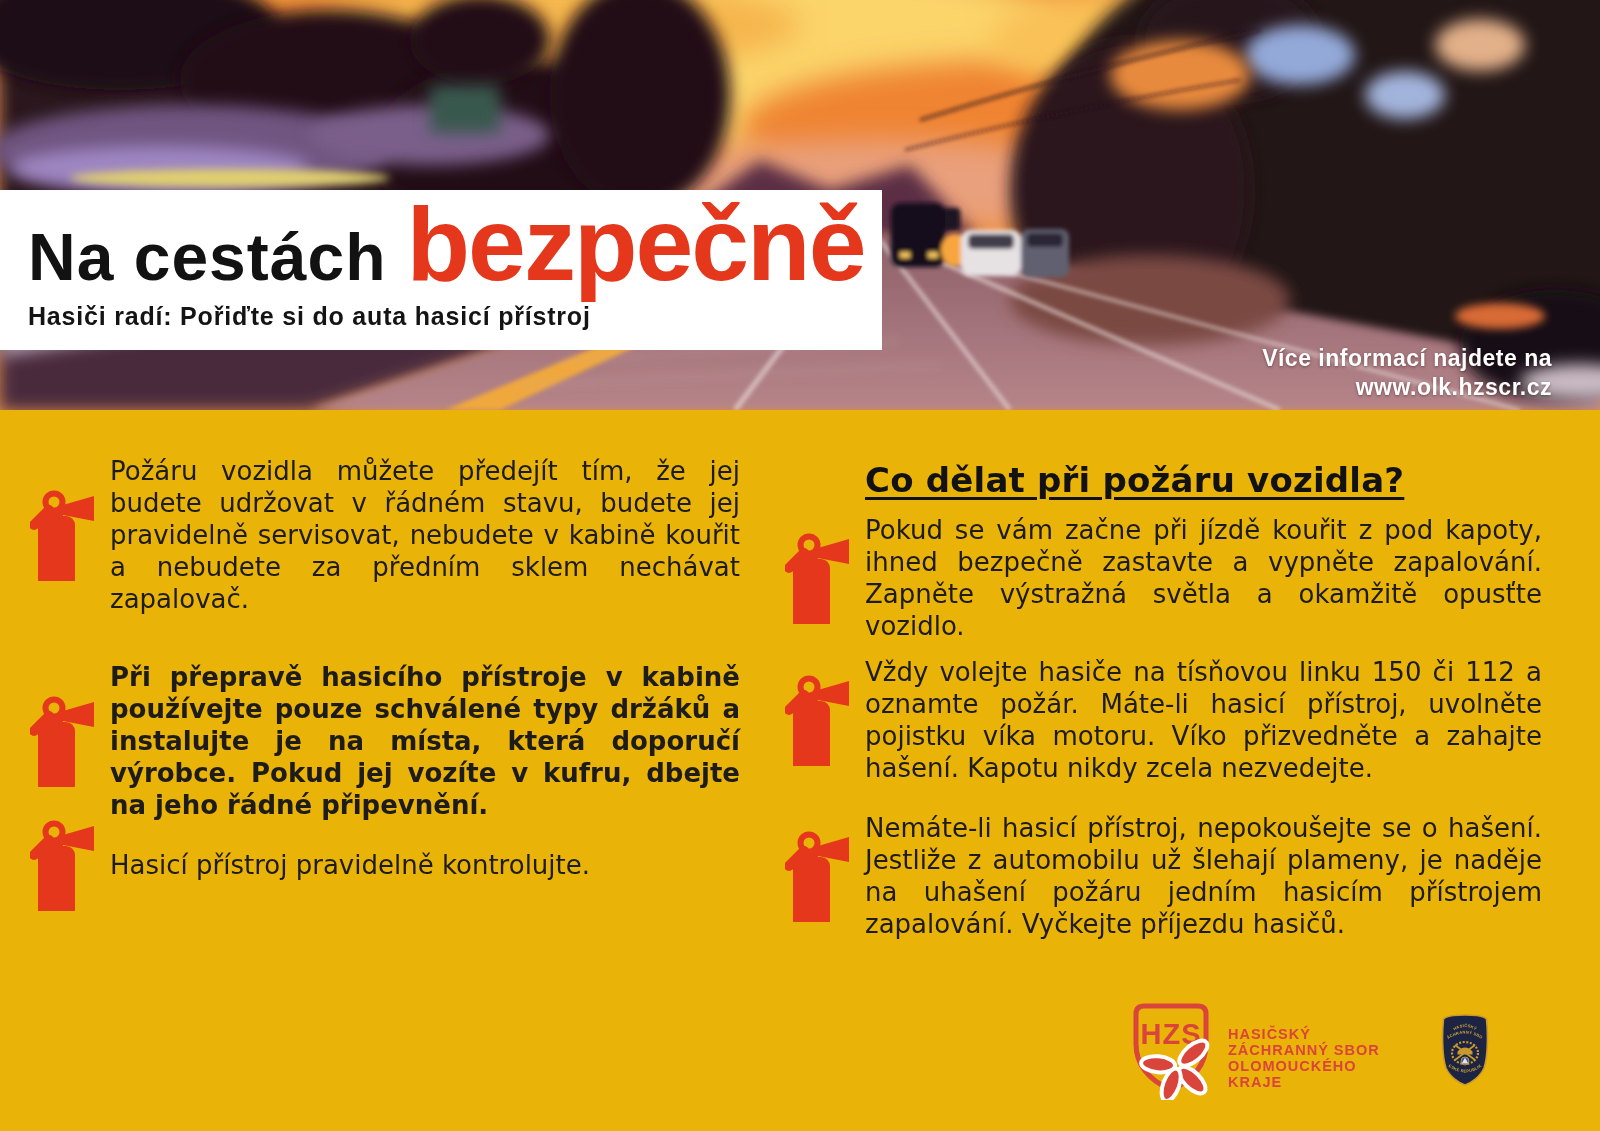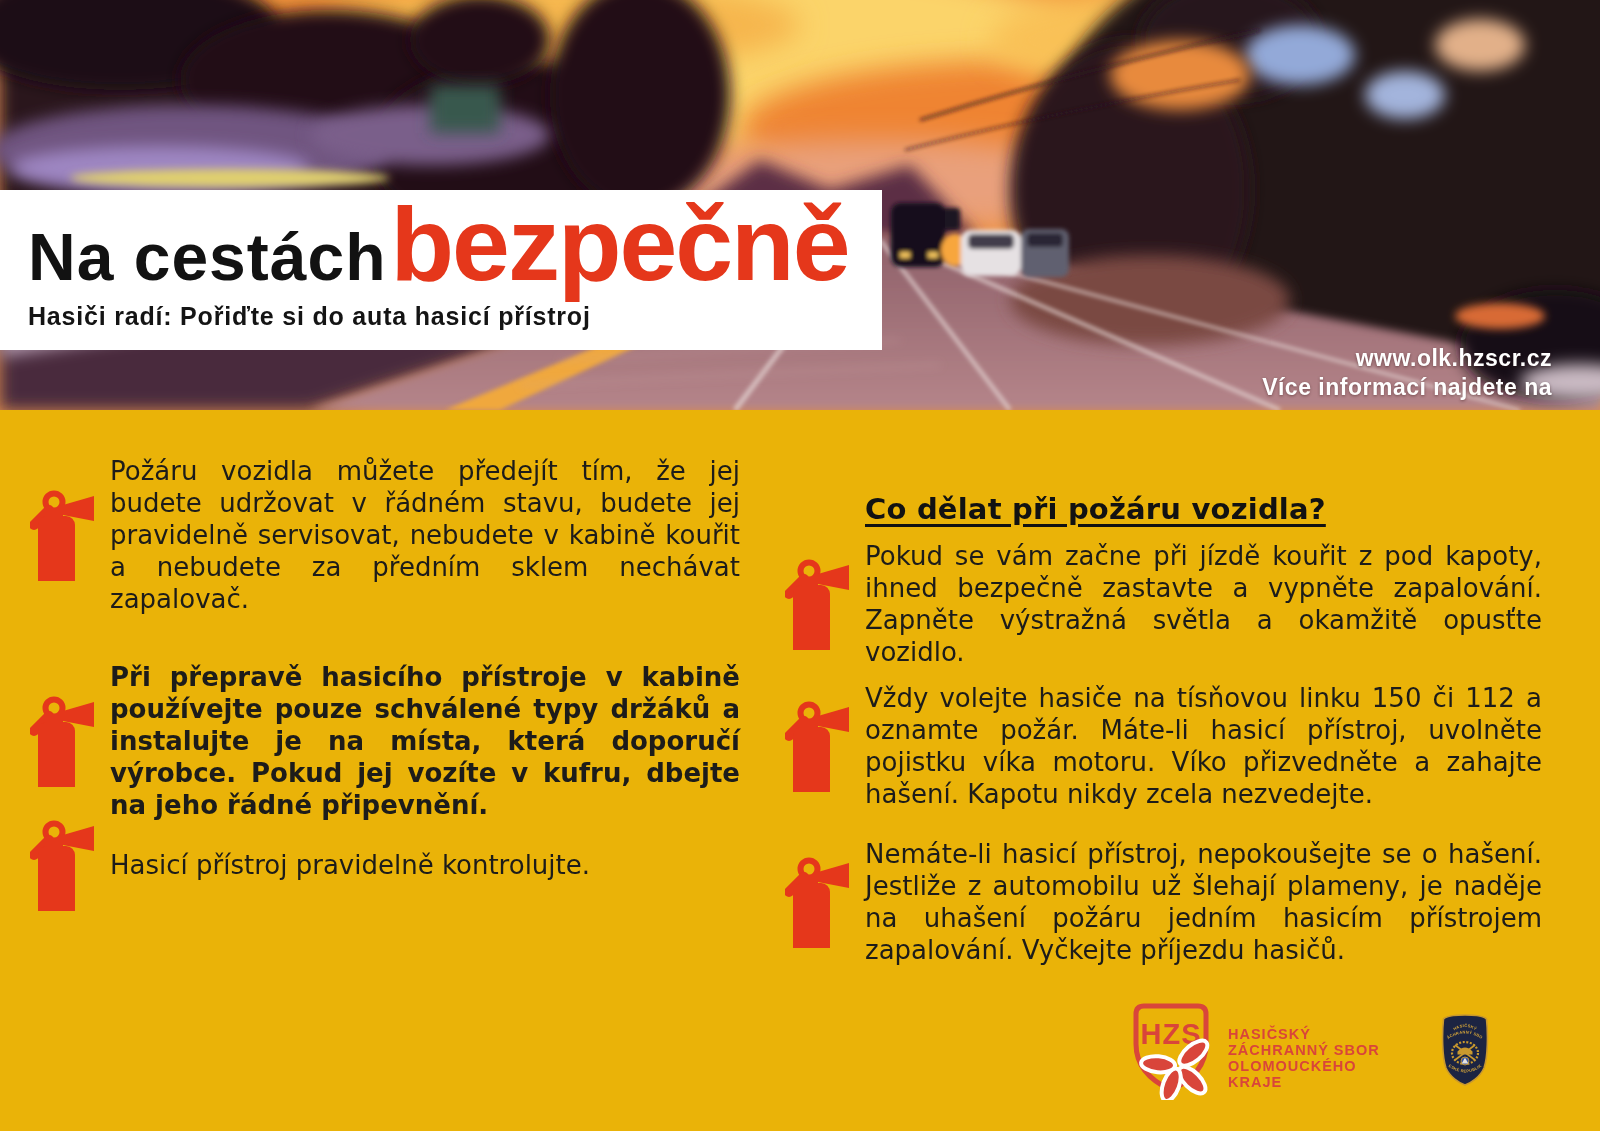--- a/index.html
+++ b/index.html
@@ -14,41 +14,41 @@
 
   .info-text {
     position:absolute; right:48px; top:344px; text-align:right;
     color:#ffffff; font-family:"Liberation Sans", sans-serif; font-weight:bold;
     font-size:23px; line-height:29px; letter-spacing:0.5px; z-index:5;
     text-shadow:0 1px 3px rgba(40,10,10,.45);
   }
 
   
   .banner { position:absolute; left:0; top:190px; width:882px; height:160px; background:#ffffff; z-index:4; }
-  .title-line { position:absolute; left:28px; top:2px; display:flex; align-items:baseline; gap:4px; white-space:nowrap; }
+  .title-line { position:absolute; left:28px; top:2px; display:flex; align-items:baseline; gap:20px; white-space:nowrap; }
   .t-black { font-family:"Liberation Sans", sans-serif; font-weight:bold; font-size:66px; letter-spacing:1px; color:#121212; }
   .t-red   { font-family:"Liberation Sans", sans-serif; font-weight:bold; font-size:104px; letter-spacing:-2px; color:#e5371b; line-height:1; }
   .subtitle { position:absolute; left:28px; top:112px; font-family:"Liberation Sans", sans-serif; font-weight:bold;
     font-size:25px; letter-spacing:0.8px; color:#141414; white-space:nowrap; }
 
   
   .content { position:absolute; left:0; top:410px; width:1600px; height:721px; background:#eab308; }
   .col { position:absolute; }
   .col-left  { left:25px;  top:45px; width:715px; }
   .col-right { left:780px; top:50px; width:762px; }
 
   .item { position:relative; padding-left:85px; }
   .item p { font-size:26px; line-height:32px; text-align:justify; color:#1d1c1a; }
   .ext-icon { position:absolute; left:5px; top:50%; transform:translateY(-50%); width:66px; height:92px; color:#e5371b; }
 
   .mb46 { margin-bottom:46px; } .mb30 { margin-bottom:14px; }
   .mb28 { margin-bottom:28px;font-weight:bold; } .mb24 { margin-bottom:28px; } .mb22 { margin-bottom:22px; }
 
-  .r-heading { padding-left:85px; font-size:29px; font-weight:bold; color:#121212; letter-spacing:0.2px;
-    text-decoration:underline; text-decoration-thickness:2.5px; text-underline-offset:5px; margin-bottom:14px;margin-top:32px; }
+  .r-heading { padding-left:85px; font-size:34px; font-weight:bold; color:#121212; letter-spacing:0.2px;
+    text-decoration:underline; text-decoration-thickness:2.5px; text-underline-offset:5px; margin-bottom:14px; }
 
   
   .hzs-logo  { position:absolute; left:1128px; top:1000px; width:86px; height:100px; }
   .org-name  { position:absolute; left:1228px; top:1026px; color:#d9453a; font-family:"Liberation Sans", sans-serif;
     font-weight:bold; font-size:14.5px; line-height:16px; letter-spacing:1px; }
   .cr-badge  { position:absolute; left:1440px; top:1013px; width:50px; height:74px; }
 </style>
 </head>
 <body>
 
@@ -156,22 +156,22 @@
       <ellipse cx="1580" cy="382" rx="60" ry="18" fill="#c9b9c2" filter="url(#b8)"></ellipse>
 
       <g stroke="#caa3a4" stroke-opacity="0.35" filter="url(#b4)">
         <line x1="560" y1="360" x2="900" y2="340" stroke-width="3"></line>
         <line x1="520" y1="385" x2="940" y2="365" stroke-width="3"></line>
       </g>
     </svg>
   </div>
 
   <div class="info-text">
+    <div>Více informací najdete na</div>
     <div>www.olk.hzscr.cz</div>
-    <div>Více informací najdete na</div>
   </div>
 
   <div class="banner">
     <div class="title-line">
       <span class="t-black">Na cestách</span>
       <span class="t-red">bezpečně</span>
     </div>
     <div class="subtitle">Hasiči radí: Pořiďte si do auta hasicí přístroj</div>
   </div>
 

